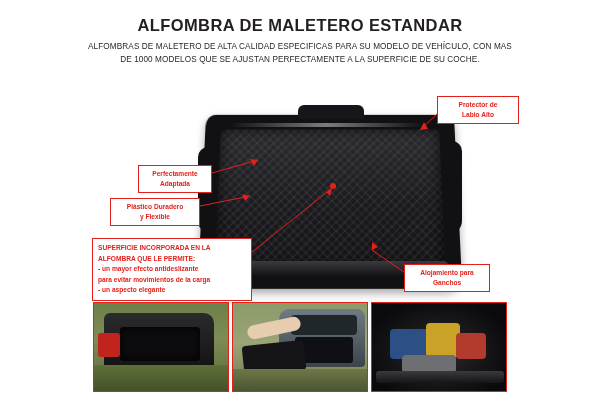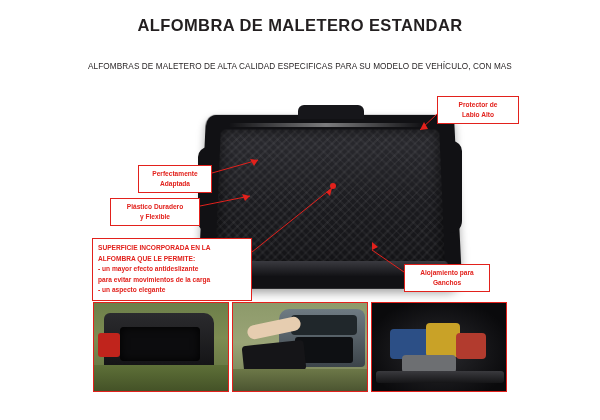--- a/index.html
+++ b/index.html
@@ -27,21 +27,20 @@
     color:#231f20;
   }
   .subtitle{
     position:absolute;
     top:40px;left:64px;width:472px;
     text-align:center;
     font-size:8.2px;
     line-height:13px;
     color:#231f20;
     letter-spacing:.1px;
-    margin-top:20px;
   }
   .subtitle .ln{display:block;}
 
   
   .hero{
     position:absolute;
     left:196px;top:103px;
     width:268px;height:190px;
   }
   .hero-bg{
@@ -209,20 +208,21 @@
 </style>
 </head>
 <body>
 
 <div class="page">
 
   <div class="title">ALFOMBRA DE MALETERO ESTANDAR</div>
 
   <div class="subtitle">
     <span class="ln">ALFOMBRAS DE MALETERO DE ALTA CALIDAD ESPECIFICAS PARA SU MODELO DE VEHÍCULO, CON MAS</span>
+    <span class="ln">DE 1000 MODELOS QUE SE AJUSTAN PERFECTAMENTE A LA SUPERFICIE DE SU COCHE.</span>
   </div>
 
   <div class="hero">
     <div class="hero-bg"></div>
     <div class="tray">
       <div class="tray-shape"></div>
       <div class="tray-lobe lobe-l"></div>
       <div class="tray-lobe lobe-r"></div>
       <div class="tray-notch"></div>
       <div class="tray-inner"></div>

